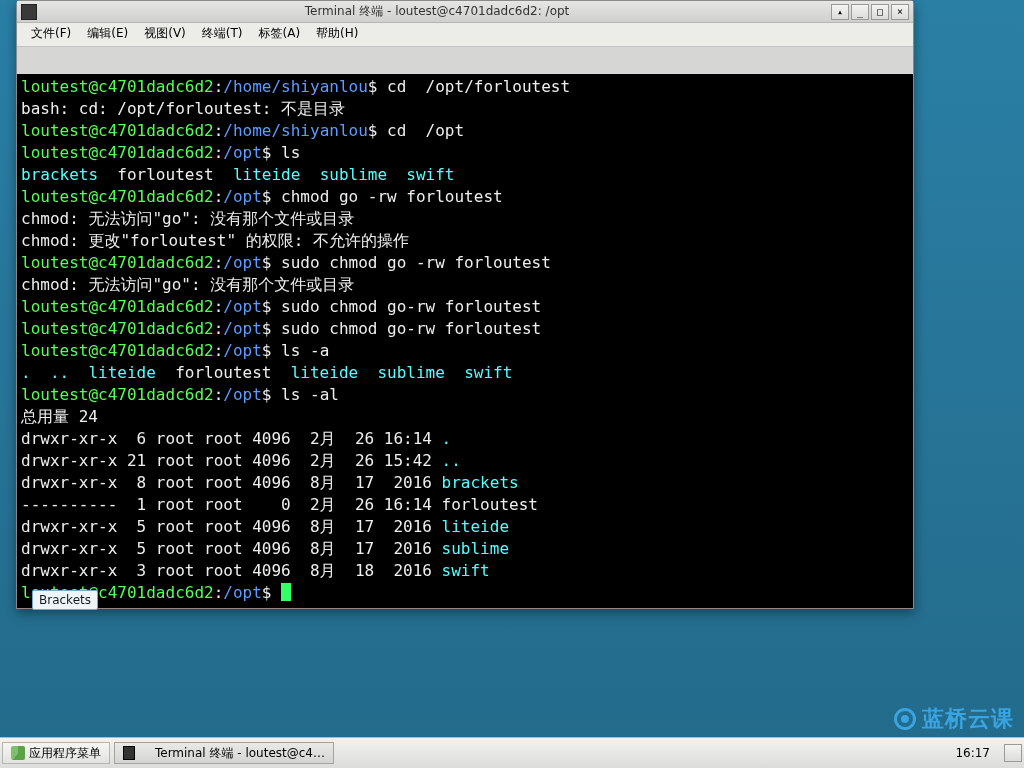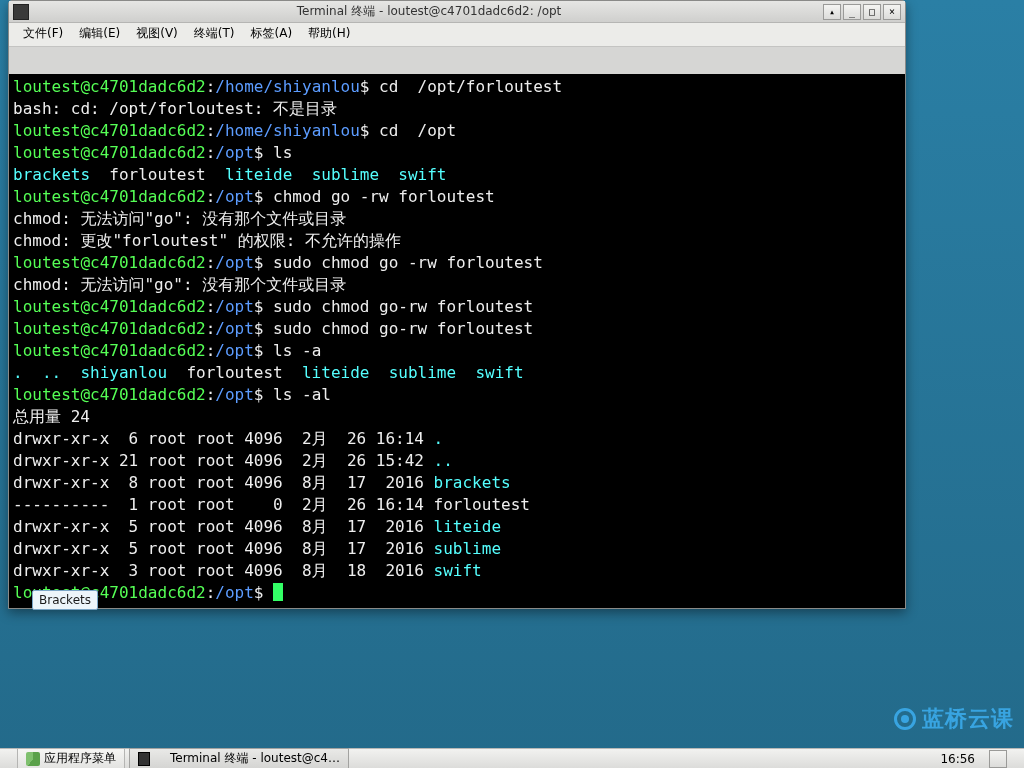--- a/index.html
+++ b/index.html
@@ -8,21 +8,21 @@
   background: linear-gradient(to bottom, #2a7fa5 0%, #236a8a 100%);
   font-family: "DejaVu Sans", sans-serif;
   font-size: 12px;
   color: #000;
   position: relative;
 }
 
 
 .window {
   position: absolute;
-  left: 8px; top: 0px;
+  left: 16px; top: 0px;
   width: 898px;
   background: #d6d6d4;
   border: 1px solid #8a8a88;
   border-radius: 4px 4px 0 0;
   box-shadow: 0 4px 12px rgba(0,0,0,.4);
 }
 .titlebar {
   height: 22px;
   background: linear-gradient(#e6e6e4,#cfcfcd);
   display: flex; align-items: center;
@@ -89,25 +89,25 @@
   border: 1px solid #7aa5c6;
   border-radius: 2px;
   cursor: pointer;
   font-size: 12px;
   color: #1a1a1a;
 }
 
 
 .taskbar {
   position: absolute;
-  left: 0; bottom: 0; width: 1024px; height: 20px;
+  left: 0; bottom: 0; width: 1024px; height: 31px;
   background: linear-gradient(#f2f2f0,#dcdcda);
   border-top: 1px solid #b8b8b6;
   display: flex; align-items: center;
-  padding: 0 17px;
+  padding: 0 2px;
   gap: 4px;
   font-size: 12px;
 }
 .taskbar .start {
   display: flex; align-items: center; gap: 4px;
   padding: 2px 8px; height: 22px;
   background: linear-gradient(#f6f6f4,#e2e2e0);
   border: 1px solid #b5b5b3;
   cursor: pointer;
 }
@@ -183,21 +183,21 @@
 <span class="p1">loutest@c4701dadc6d2</span>:<span class="p2">/opt</span>$ ls
 <span class="cy">brackets</span>  forloutest  <span class="cy">liteide</span>  <span class="cy">sublime</span>  <span class="cy">swift</span>
 <span class="p1">loutest@c4701dadc6d2</span>:<span class="p2">/opt</span>$ chmod go -rw forloutest
 chmod: 无法访问"go": 没有那个文件或目录
 chmod: 更改"forloutest" 的权限: 不允许的操作
 <span class="p1">loutest@c4701dadc6d2</span>:<span class="p2">/opt</span>$ sudo chmod go -rw forloutest
 chmod: 无法访问"go": 没有那个文件或目录
 <span class="p1">loutest@c4701dadc6d2</span>:<span class="p2">/opt</span>$ sudo chmod go-rw forloutest
 <span class="p1">loutest@c4701dadc6d2</span>:<span class="p2">/opt</span>$ sudo chmod go-rw forloutest
 <span class="p1">loutest@c4701dadc6d2</span>:<span class="p2">/opt</span>$ ls -a
-<span class="cy">.  ..  shiyanlou</span>  forloutest  <span class="cy">liteide</span>  <span class="cy">sublime</span>  <span class="cy">swift</span>
+<span class="cy">.  ..  liteide</span>  forloutest  <span class="cy">liteide</span>  <span class="cy">sublime</span>  <span class="cy">swift</span>
 <span class="p1">loutest@c4701dadc6d2</span>:<span class="p2">/opt</span>$ ls -al
 总用量 24
 drwxr-xr-x  6 root root 4096  2月  26 16:14 <span class="cy">.</span>
 drwxr-xr-x 21 root root 4096  2月  26 15:42 <span class="cy">..</span>
 drwxr-xr-x  8 root root 4096  8月  17  2016 <span class="cy">brackets</span>
 ----------  1 root root    0  2月  26 16:14 forloutest
 drwxr-xr-x  5 root root 4096  8月  17  2016 <span class="cy">liteide</span>
 drwxr-xr-x  5 root root 4096  8月  17  2016 <span class="cy">sublime</span>
 drwxr-xr-x  3 root root 4096  8月  18  2016 <span class="cy">swift</span>
 <span class="p1">loutest@c4701dadc6d2</span>:<span class="p2">/opt</span>$ <span class="cursor"></span></div>
@@ -215,15 +215,15 @@
 <div class="taskbar">
   <div class="start">
     <span class="logo"></span>
     <span>应用程序菜单</span>
   </div>
   <div class="task">
     <span class="ticon"></span>
     <span>Terminal 终端 - loutest@c4…</span>
   </div>
   <div class="spacer"></div>
-  <div class="clock">16:56</div>
+  <div class="clock">16:17</div>
   <div class="tray"></div>
 </div>
 
 </body></html>

